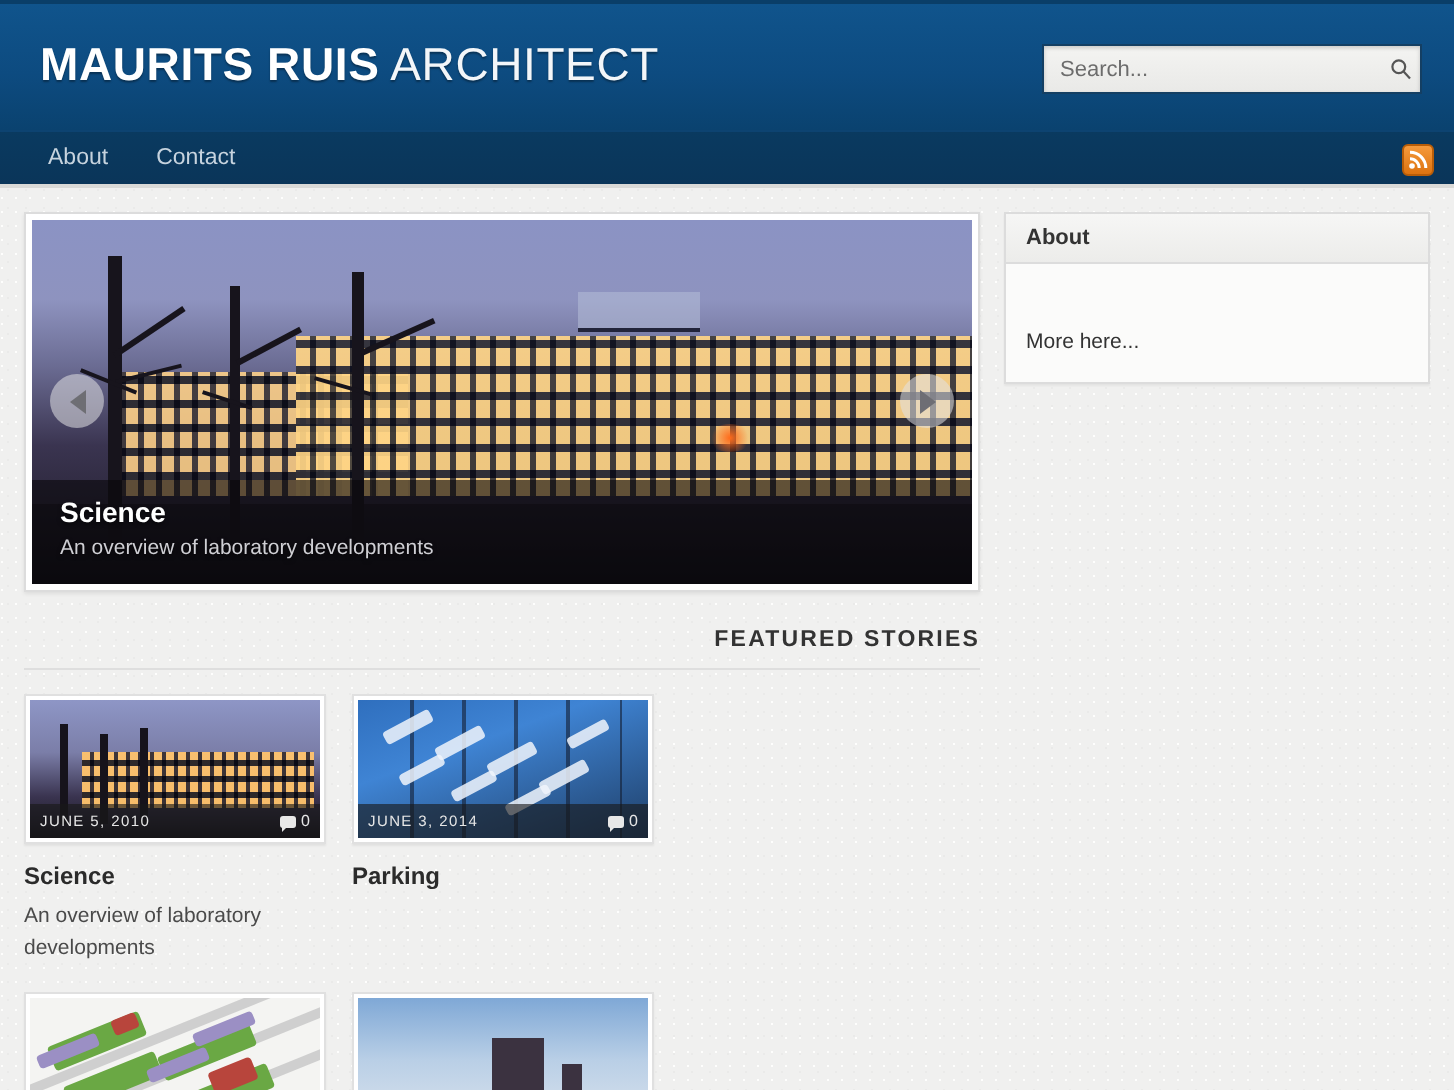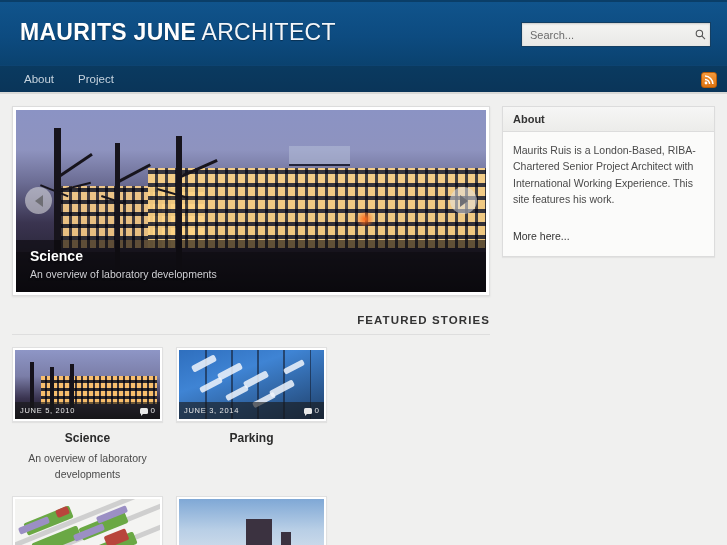--- a/index.html
+++ b/index.html
@@ -210,21 +210,20 @@
   }
   .section-rule { height: 1px; background: #dedede; margin-bottom: 12px; }
 
   .story-grid {
     display: flex;
     gap: 13px;
     flex-wrap: wrap;
   }
   .story {
     width: 151px;
-    text-align: center;
   }
   .story-thumb {
     position: relative;
     width: 151px; height: 75px;
     overflow: hidden;
     background: #fff;
     border: 1px solid #e0e0e0;
     padding: 2px;
     box-shadow: 0 1px 1px rgba(0,0,0,.06);
     cursor: pointer;
@@ -316,39 +315,39 @@
     cursor: pointer;
   }
 </style>
 </head>
 <body>
 
 <div class="page">
 
   <div class="site-header">
     <div class="logo">
-      <span class="strong">MAURITS JUNE</span>
+      <span class="strong">MAURITS RUIS</span>
       <span class="light">ARCHITECT</span>
     </div>
 
     <div class="search-wrap">
       <input class="search-input" type="text" placeholder="Search..." style="">
       <span class="search-icon">
         <svg width="11" height="11" viewBox="0 0 11 11" aria-hidden="true">
           <circle cx="4.4" cy="4.4" r="3.2" fill="none" stroke="#555" stroke-width="1.1"></circle>
           <line x1="6.8" y1="6.8" x2="10" y2="10.2" stroke="#555" stroke-width="1.1"></line>
         </svg>
       </span>
     </div>
   </div>
 
   <div class="nav-bar">
     <div class="nav-list">
       <a class="nav-item">About</a>
-      <a class="nav-item">Project</a>
+      <a class="nav-item">Contact</a>
     </div>
     <div class="rss-icon">
       <svg width="11" height="11" viewBox="0 0 11 11" aria-hidden="true">
         <circle cx="2" cy="9" r="1.4" fill="#fff"></circle>
         <path d="M1 5.4a4.6 4.6 0 0 1 4.6 4.6" fill="none" stroke="#fff" stroke-width="1.5"></path>
         <path d="M1 2.1A7.9 7.9 0 0 1 8.9 10" fill="none" stroke="#fff" stroke-width="1.5"></path>
       </svg>
     </div>
   </div>
 
@@ -481,20 +480,19 @@
           </div>
         </div>
 
       </div>
     </div>
 
     <div class="sidebar">
       <div class="widget">
         <div class="widget-head">About</div>
         <div class="widget-body">
-          <p class="widget-text">Maurits Ruis is a London-Based, RIBA-Chartered Senior Project Architect with International Working Experience. This site features his work.</p>
           <a class="widget-more">More here...</a>
         </div>
       </div>
     </div>
 
   </div>
 </div>
 
 </body></html>

